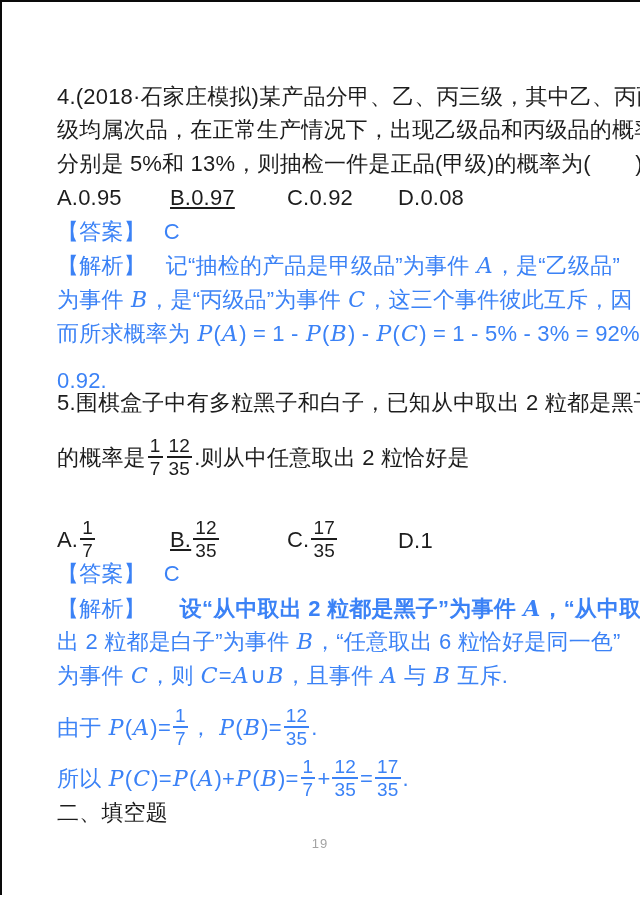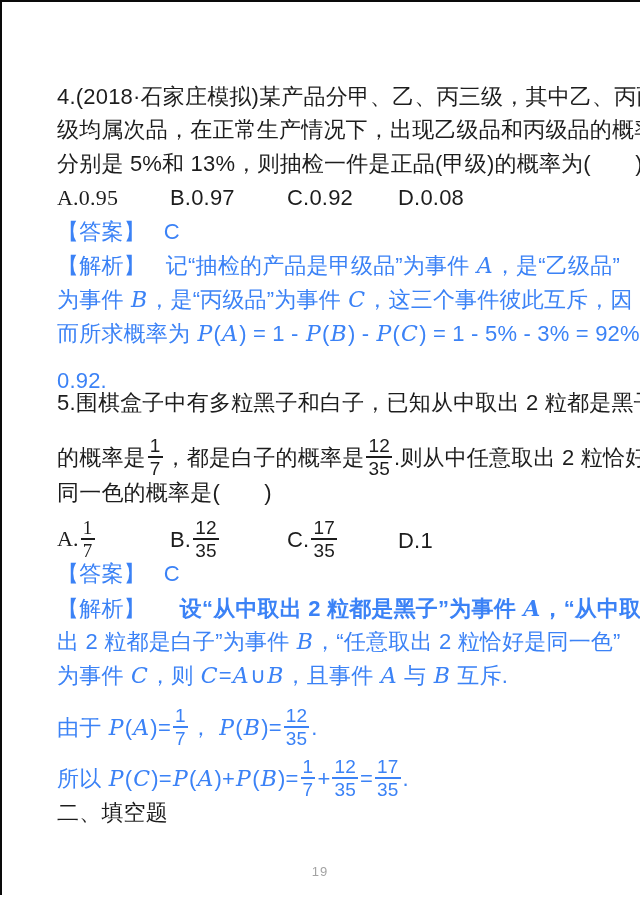--- a/index.html
+++ b/index.html
@@ -11,37 +11,37 @@
   .page{position:absolute;inset:0;background:#fff;}
   .scan-border-top{position:absolute;top:0;left:0;width:640px;height:2px;background:#0a0a0a;}
   .scan-border-left{position:absolute;top:0;left:0;width:2px;height:895px;background:#0a0a0a;}
   .ln{
     position:absolute;left:57px;white-space:nowrap;
     font-size:22px;line-height:26px;color:#1d1d1d;letter-spacing:0.2px;
   }
   .red{color:#3b82f6;}
   .opts{display:flex;align-items:center;}
   .opt{display:inline-block;}
-  .opt.c1{width:113px;font-family:Liberation Serif, serif;}
-  .opt.c2{width:117px;}
+  .opt.c1{width:113px;}
+  .opt.c2{width:117px;text-decoration:underline;}
   .opt.c3{width:111px;}
   .ans-val{margin-left:18px;}
   .gap-sm{margin-left:20px;}
   .gap-lg{margin-left:34px;font-weight:bold;}
   .math{font-family:"DejaVu Serif","Liberation Serif",serif;font-style:italic;padding:0 1px;}
   .frac{
     display:inline-flex;flex-direction:column;align-items:center;
     vertical-align:middle;font-size:19px;line-height:1.12;margin:0 2px;
     transform:translateY(-2px);font-style:normal;
   }
   .frac .num{border-bottom:2px solid currentColor;padding:0 2px;}
   .frac .den{padding:0 2px;}
   .pagenum{
     position:absolute;top:836px;left:0;width:640px;text-align:center;
-    color:#a3a3a3;font-size:13px;letter-spacing:1px;margin-top:28px;
+    color:#a3a3a3;font-size:13px;letter-spacing:1px;
   }
   .watermark{
     position:absolute;top:907px;right:8px;
     color:#15803d;font-size:24px;font-weight:400;letter-spacing:1px;
     text-shadow:-1px -1px 0 #8a8a8a, 1.5px 1.5px 0 #ffffff;
   }
 </style>
 </head>
 <body>
 
@@ -68,25 +68,24 @@
   <div class="ln red" style="top:253px">
     <span>【解析】</span><span class="gap-sm"><span class="seg">记“抽检的产品是甲级品”为事件 </span><span class="math">A</span><span class="seg">，是“乙级品”</span></span>
   </div>
   <div class="ln red" style="top:321px"><span class="seg">而所求概率为 </span><span class="math">P</span><span class="seg">(</span><span class="math">A</span><span class="seg">) = 1 - </span><span class="math">P</span><span class="seg">(</span><span class="math">B</span><span class="seg">) - </span><span class="math">P</span><span class="seg">(</span><span class="math">C</span><span class="seg">) = 1 - 5% - 3% = 92% =</span></div>
   <div class="ln red" style="top:368px"><span class="seg">0.92.</span></div>
 
   <div class="ln" style="top:390px">5.围棋盒子中有多粒黑子和白子，已知从中取出 2 粒都是黑子</div>
   <div class="ln" style="top:437px"><span class="seg">的概率是</span><span class="frac">
         <span class="num">1</span>
         <span class="den">7</span>
-      </span><span class="seg">，都是白子的概率是</span><span class="frac">
+      </span><span class="frac">
         <span class="num">12</span>
         <span class="den">35</span>
       </span><span class="seg">.则从中任意取出 2 粒恰好是</span></div>
-  <div class="ln" style="top:480px">同一色的概率是(　　)</div>
 
   <div class="ln opts" style="top:519px">
     <span class="opt c1"><span class="seg">A.</span><span class="frac">
           <span class="num">1</span>
           <span class="den">7</span>
         </span></span>
     <span class="opt c2"><span class="seg">B.</span><span class="frac">
           <span class="num">12</span>
           <span class="den">35</span>
         </span></span>
@@ -97,21 +96,21 @@
     <span class="opt"><span class="seg">D.1</span></span>
   </div>
 
   <div class="ln red" style="top:561px">
     <span>【答案】</span><span class="ans-val">C</span>
   </div>
 
   <div class="ln red" style="top:595px">
     <span>【解析】</span><span class="gap-lg"><span class="seg">设“从中取出 2 粒都是黑子”为事件 </span><span class="math">A</span><span class="seg">，“从中取</span></span>
   </div>
-  <div class="ln red" style="top:629px"><span class="seg">出 2 粒都是白子”为事件 </span><span class="math">B</span><span class="seg">，“任意取出 2 粒恰好是同一色”</span></div>
+  <div class="ln red" style="top:629px"><span class="seg">出 2 粒都是白子”为事件 </span><span class="math">B</span><span class="seg">，“任意取出 6 粒恰好是同一色”</span></div>
   <div class="ln red" style="top:663px"><span class="seg">为事件 </span><span class="math">C</span><span class="seg">，则 </span><span class="math">C</span><span class="seg">=</span><span class="math">A</span><span class="seg">∪</span><span class="math">B</span><span class="seg">，且事件 </span><span class="math">A</span><span class="seg"> 与 </span><span class="math">B</span><span class="seg"> 互斥.</span></div>
   <div class="ln red" style="top:707px"><span class="seg">由于 </span><span class="math">P</span><span class="seg">(</span><span class="math">A</span><span class="seg">)=</span><span class="frac">
         <span class="num">1</span>
         <span class="den">7</span>
       </span><span class="seg">， </span><span class="math">P</span><span class="seg">(</span><span class="math">B</span><span class="seg">)=</span><span class="frac">
         <span class="num">12</span>
         <span class="den">35</span>
       </span><span class="seg">.</span></div>
   <div class="ln red" style="top:758px"><span class="seg">所以 </span><span class="math">P</span><span class="seg">(</span><span class="math">C</span><span class="seg">)=</span><span class="math">P</span><span class="seg">(</span><span class="math">A</span><span class="seg">)+</span><span class="math">P</span><span class="seg">(</span><span class="math">B</span><span class="seg">)=</span><span class="frac">
         <span class="num">1</span>

